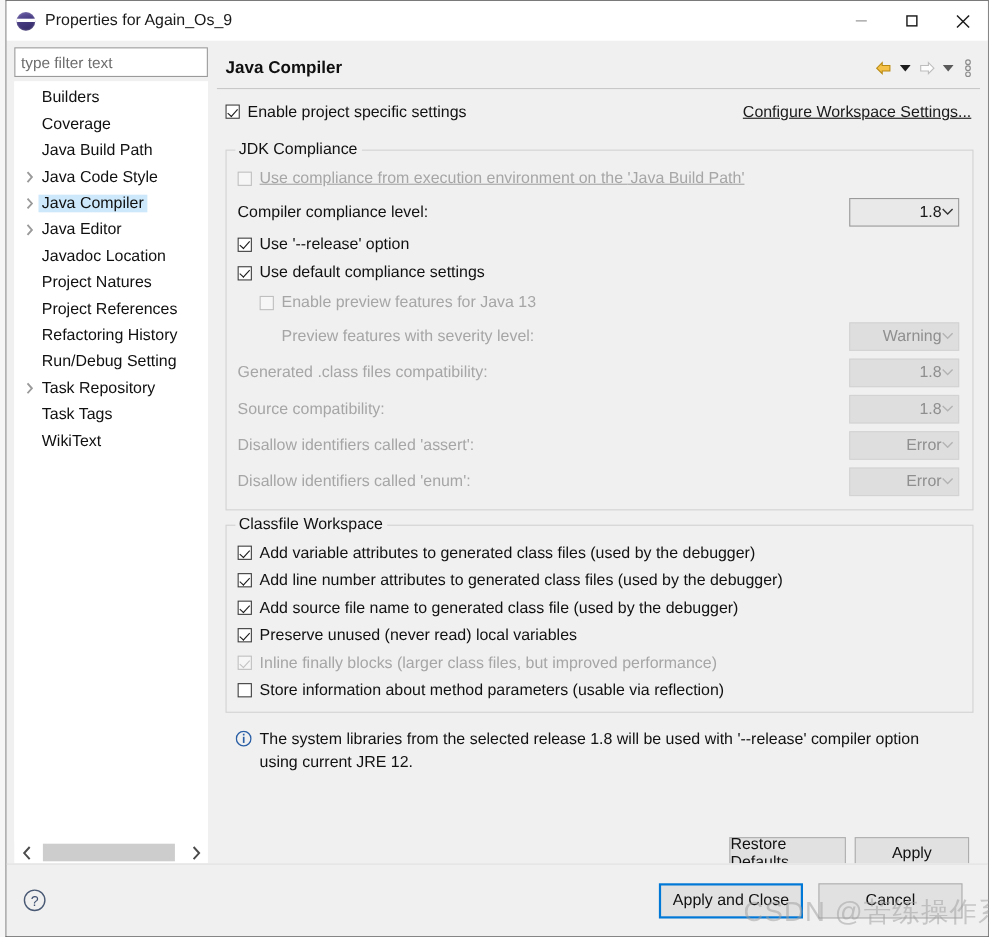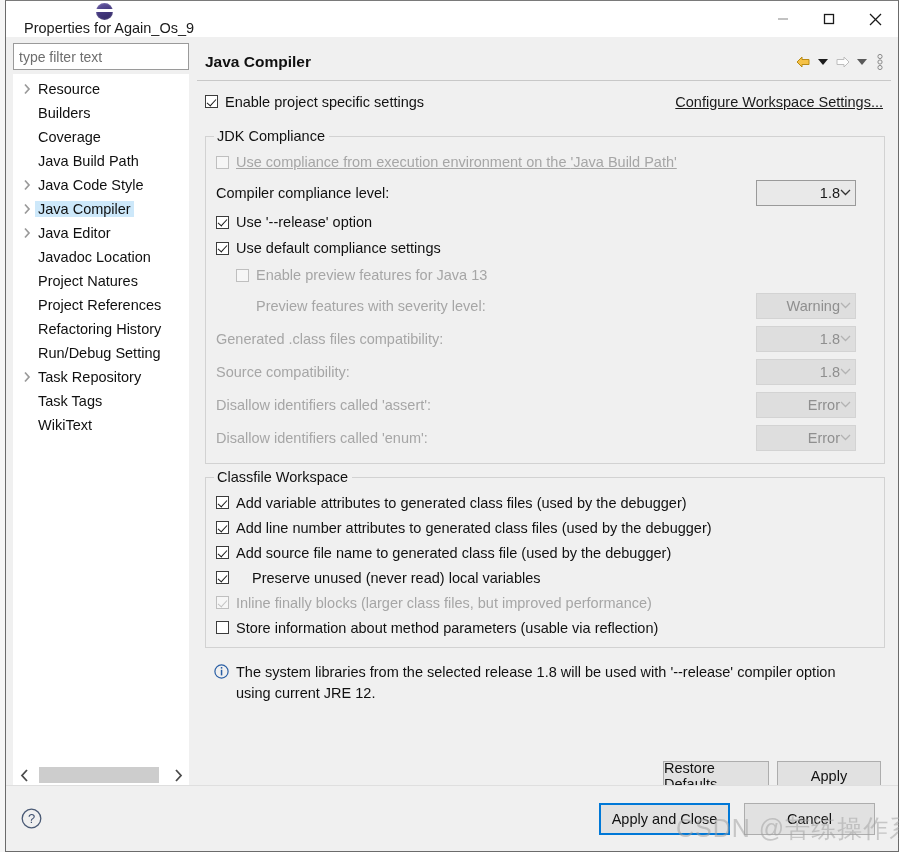--- a/index.html
+++ b/index.html
@@ -33,21 +33,21 @@
     display: flex; flex-direction: column;
   }
 
   
   .titlebar {
     height: 36px; min-height: 36px;
     background: #ffffff;
     display: flex; align-items: center;
     position: relative;
   }
-  .title-left { display: flex; align-items: center; padding-left: 9px; flex-direction: column; }
+  .title-left { display: flex; align-items: center; padding-left: 9px; }
   .eclipse-logo {
     width: 17px; height: 17px; border-radius: 50%;
     background: linear-gradient(160deg, #6b5ea8 0%, #473b82 45%, #2f2660 100%);
     position: relative; flex: 0 0 auto;
     box-shadow: inset 0 0 2px rgba(255,255,255,.35);
   }
   .eclipse-logo::after {
     content: ""; position: absolute;
     left: 0px; right: 0px; top: 6.5px; height: 3.4px;
     background: #ffffff;
@@ -224,21 +224,21 @@
   .field-row {
     display: flex; align-items: center;
     height: 33px;
     position: relative;
     text-align: right;
   }
   .field-label { font-size: 14.5px; color: #111111; white-space: nowrap; }
   .field-label.disabled { color: #a6a6a6; }
   .field-label.indent { padding-left: 40px; }
   .combo {
-    position: absolute; right: 18px;
+    position: absolute; right: 2px;
     width: 100px; height: 26px;
     border: 1px solid #9a9a9a;
     background: #e9e9e9;
     display: flex; align-items: center;
     padding: 0 4px 0 7px;
     font-size: 14.5px; color: #1a1a1a;
     cursor: default;
   }
   .combo .cval { flex: 1 1 auto; white-space: nowrap; }
   .combo .carot { color: #333333; display: flex; align-items: center; }
@@ -358,28 +358,20 @@
     </div>
 
     <div class="dialog-body">
 
       <div class="left-col">
         <input class="filter-input" type="text" placeholder="type filter text" style="">
 
         <div class="tree-wrap">
           <div class="tree" id="tree-list">
               <div class="tree-item">
-                <span class="twisty">
-                  <svg width="8" height="12" viewBox="0 0 8 12">
-                    <polyline points="2,1.5 6,6 2,10.5" fill="none" stroke="#9a9a9a" stroke-width="1.7"></polyline>
-                  </svg>
-                </span>
-                <span class="tlabel">Resource</span>
-              </div>
-              <div class="tree-item">
                 <span class="twisty"></span>
                 <span class="tlabel">Builders</span>
               </div>
               <div class="tree-item">
                 <span class="twisty"></span>
                 <span class="tlabel">Coverage</span>
               </div>
               <div class="tree-item">
                 <span class="twisty"></span>
                 <span class="tlabel">Java Build Path</span>
@@ -611,21 +603,21 @@
                   <span class="cb-label">Add variable attributes to generated class files (used by the debugger)</span>
                 </div>
                 <div class="cb-row" style="height: 25px;">
                   <span class="cbox checked"></span>
                   <span class="cb-label">Add line number attributes to generated class files (used by the debugger)</span>
                 </div>
                 <div class="cb-row" style="height: 25px;">
                   <span class="cbox checked"></span>
                   <span class="cb-label">Add source file name to generated class file (used by the debugger)</span>
                 </div>
-                <div class="cb-row" style="height: 25px; gap: 16px;">
+                <div class="cb-row" style="height: 25px;">
                   <span class="cbox checked"></span>
                   <span class="cb-label">Preserve unused (never read) local variables</span>
                 </div>
                 <div class="cb-row" style="height: 25px;">
                   <span class="cbox checked disabled"></span>
                   <span class="cb-label disabled">Inline finally blocks (larger class files, but improved performance)</span>
                 </div>
                 <div class="cb-row" style="height: 25px;">
                   <span class="cbox"></span>
                   <span class="cb-label">Store information about method parameters (usable via reflection)</span>

